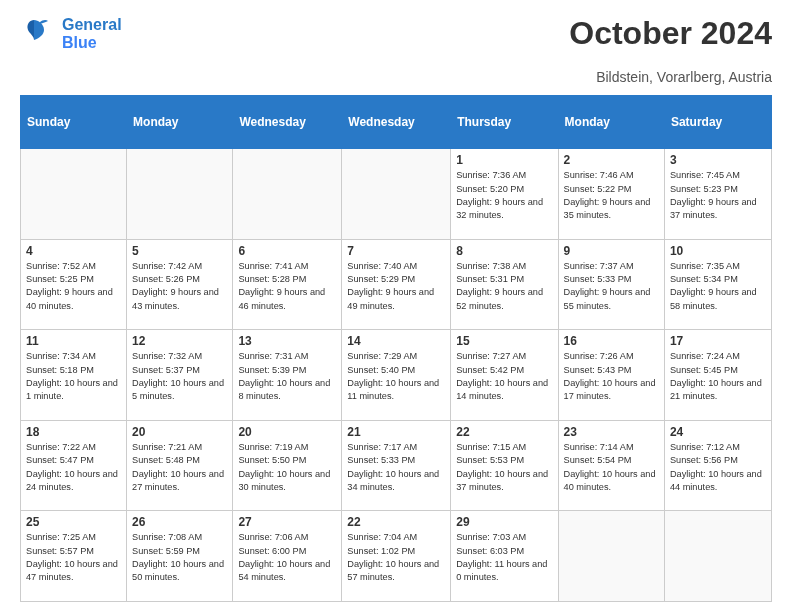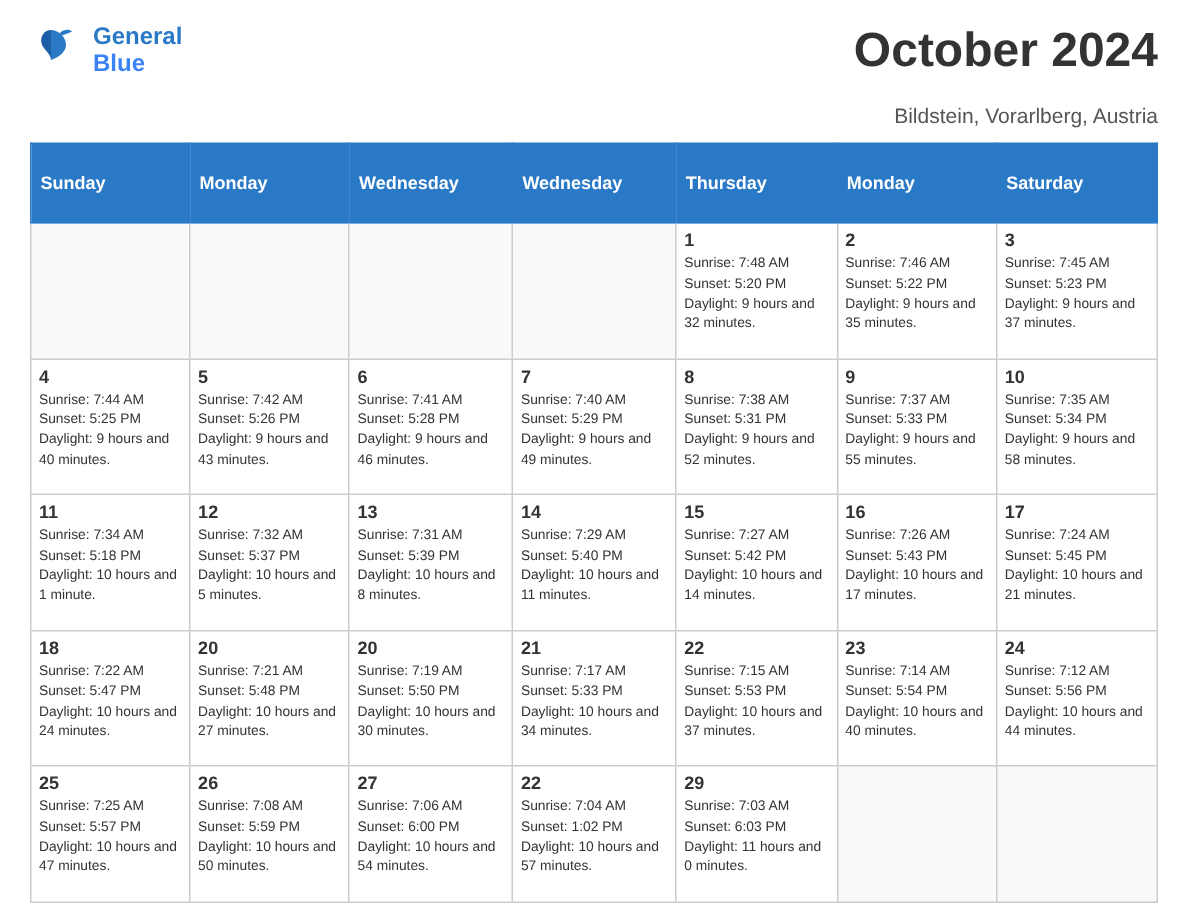--- a/index.html
+++ b/index.html
@@ -125,21 +125,21 @@
       </tr>
     </thead>
     <tbody id="calendar-body">
     <tr class="week-row">
           <td class="empty"></td>
           <td class="empty"></td>
           <td class="empty"></td>
           <td class="empty"></td>
           <td>
             <span class="day-num">1</span>
-            <div class="day-info">Sunrise: 7:48 AM
+            <div class="day-info">Sunrise: 7:36 AM
 Sunset: 5:20 PM
 Daylight: 9 hours
 and 32 minutes.</div>
           </td>
           <td>
             <span class="day-num">2</span>
             <div class="day-info">Sunrise: 7:46 AM
 Sunset: 5:22 PM
 Daylight: 9 hours
 and 35 minutes.</div>
@@ -148,21 +148,21 @@
             <span class="day-num">3</span>
             <div class="day-info">Sunrise: 7:45 AM
 Sunset: 5:23 PM
 Daylight: 9 hours
 and 37 minutes.</div>
           </td>
         </tr>
         <tr class="week-row">
           <td>
             <span class="day-num">4</span>
-            <div class="day-info">Sunrise: 7:44 AM
+            <div class="day-info">Sunrise: 7:52 AM
 Sunset: 5:25 PM
 Daylight: 9 hours
 and 40 minutes.</div>
           </td>
           <td>
             <span class="day-num">5</span>
             <div class="day-info">Sunrise: 7:42 AM
 Sunset: 5:26 PM
 Daylight: 9 hours
 and 43 minutes.</div>

